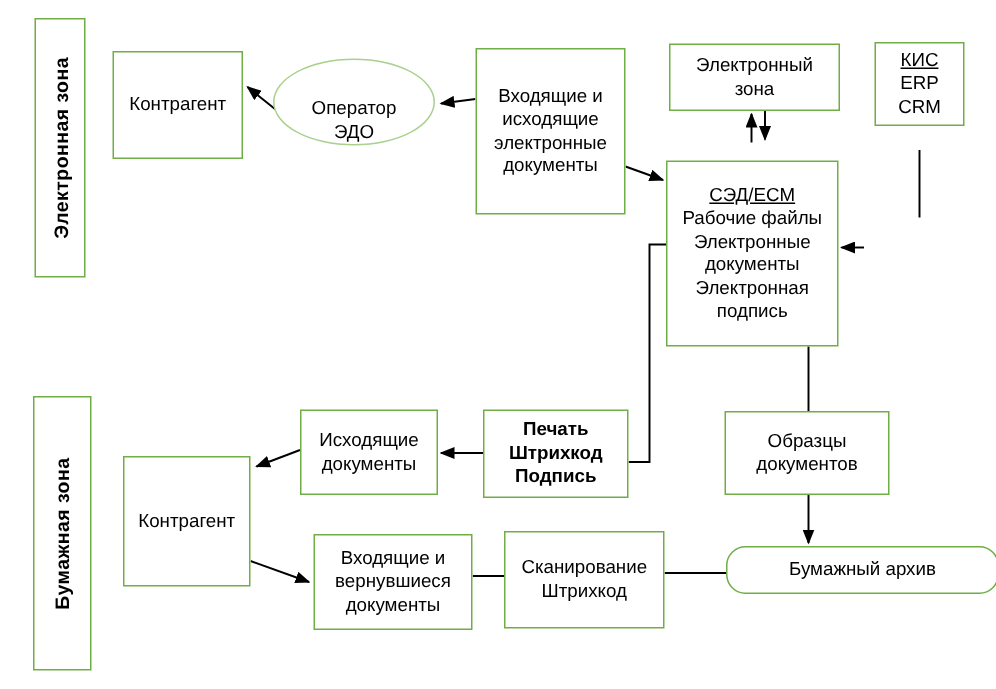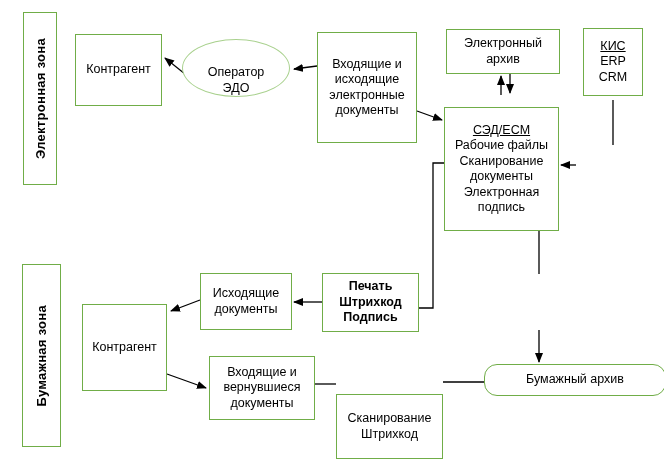--- a/index.html
+++ b/index.html
@@ -22,29 +22,29 @@
   .vtext {
     writing-mode:vertical-rl; transform:rotate(180deg);
     font-weight:bold; font-size:13px; white-space:nowrap; letter-spacing:0.3px;
   }
   #zone-electronic { left:23px; top:12px;  width:34px;  height:173px; }
   #zone-paper      { left:22px; top:264px; width:39px;  height:183px; }
   #n-contractor-top    { left:75px;  top:34px;  width:87px;  height:72px; }
   #n-edo-operator      { left:182px; top:39px;  width:108px; height:58px;justify-content:flex-end; }
   #n-inout-edocs       { left:317px; top:32px;  width:100px; height:111px; }
   #n-earchive          { left:446px; top:29px;  width:114px; height:45px; }
-  #n-kis               { left:583px; top:28px;  width:60px;  height:68px; }
+  #n-kis               { left:583px; top:28px;  width:60px;  height:56px; }
   #n-sed               { left:444px; top:95px;  width:115px; height:124px;margin-top:12px; }
   #n-data              { left:576px; top:145px; width:67px;  height:37px; }
   #n-contractor-bottom { left:82px;  top:304px; width:85px;  height:87px; }
   #n-outgoing          { left:200px; top:273px; width:92px;  height:57px; }
   #n-print             { left:322px; top:273px; width:97px;  height:59px;font-weight:bold; }
   #n-samples           { left:483px; top:274px; width:110px; height:56px; }
   #n-incoming          { left:209px; top:356px; width:106px; height:64px; }
-  #n-scanning          { left:336px; top:354px; width:107px; height:65px;margin-top:40px; }
+  #n-scanning          { left:336px; top:354px; width:107px; height:65px; }
   #n-paper-archive     { left:484px; top:364px; width:182px; height:32px;border-radius:13px; }
 </style>
 </head>
 <body>
 
 <div class="canvas">
 
   <svg class="edges" id="edge-layer" width="664" height="459" viewBox="0 0 664 459" xmlns="http://www.w3.org/2000/svg">
     <defs>
       <marker id="arrw" markerWidth="10" markerHeight="8" refX="9" refY="4" orient="auto" markerUnits="userSpaceOnUse">
@@ -87,33 +87,33 @@
 
   <div class="node" id="n-inout-edocs">
     <span class="label">Входящие и
 исходящие
 электронные
 документы</span>
   </div>
 
   <div class="node" id="n-earchive">
     <span class="label">Электронный
-архив</span>
+зона</span>
   </div>
 
   <div class="node" id="n-kis">
     <span class="label utitle">КИС</span>
     <span class="label">ERP
 CRM</span>
   </div>
 
   <div class="node" id="n-sed">
     <span class="label utitle">СЭД/ECM</span>
     <span class="label">Рабочие файлы
-Сканирование
+Электронные
 документы
 Электронная
 подпись</span>
   </div>
 
 
   <div class="node" id="n-contractor-bottom">
     <span class="label">Контрагент</span>
   </div>
 
@@ -121,20 +121,24 @@
     <span class="label">Исходящие
 документы</span>
   </div>
 
   <div class="node" id="n-print">
     <span class="label">Печать
 Штрихкод
 Подпись</span>
   </div>
 
+  <div class="node" id="n-samples">
+    <span class="label">Образцы
+документов</span>
+  </div>
 
   <div class="node" id="n-incoming">
     <span class="label">Входящие и
 вернувшиеся
 документы</span>
   </div>
 
   <div class="node" id="n-scanning">
     <span class="label">Сканирование
 Штрихкод</span>

